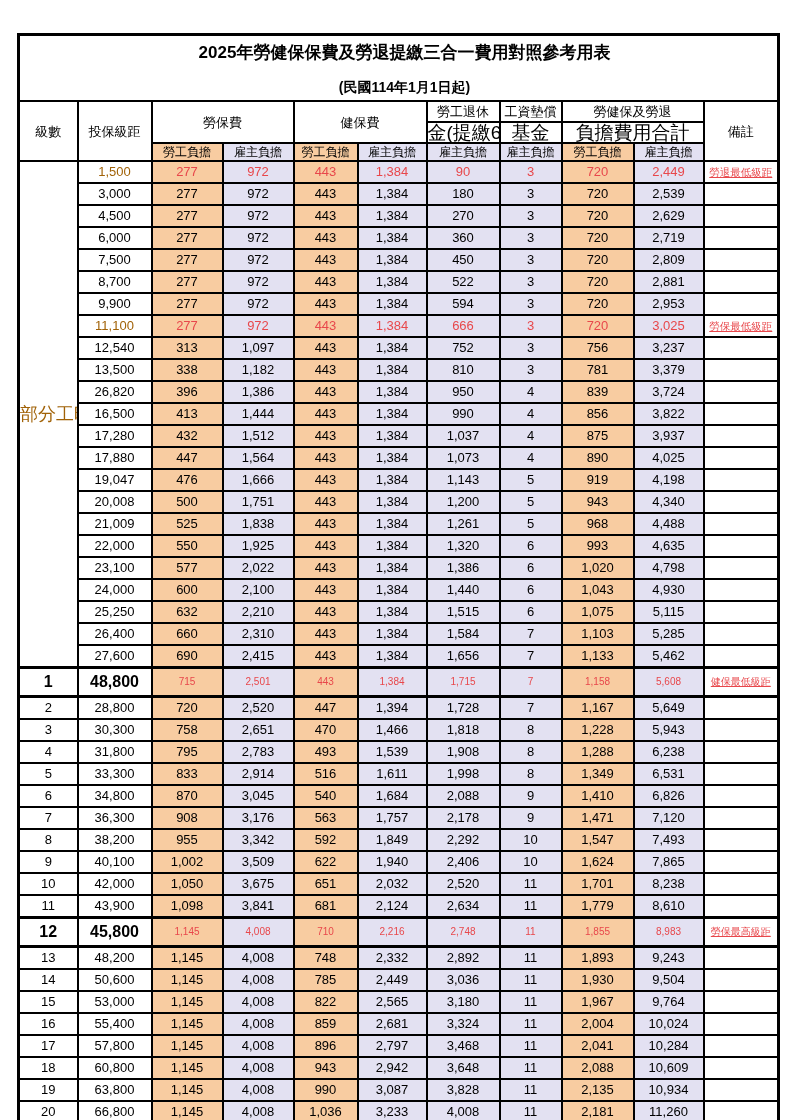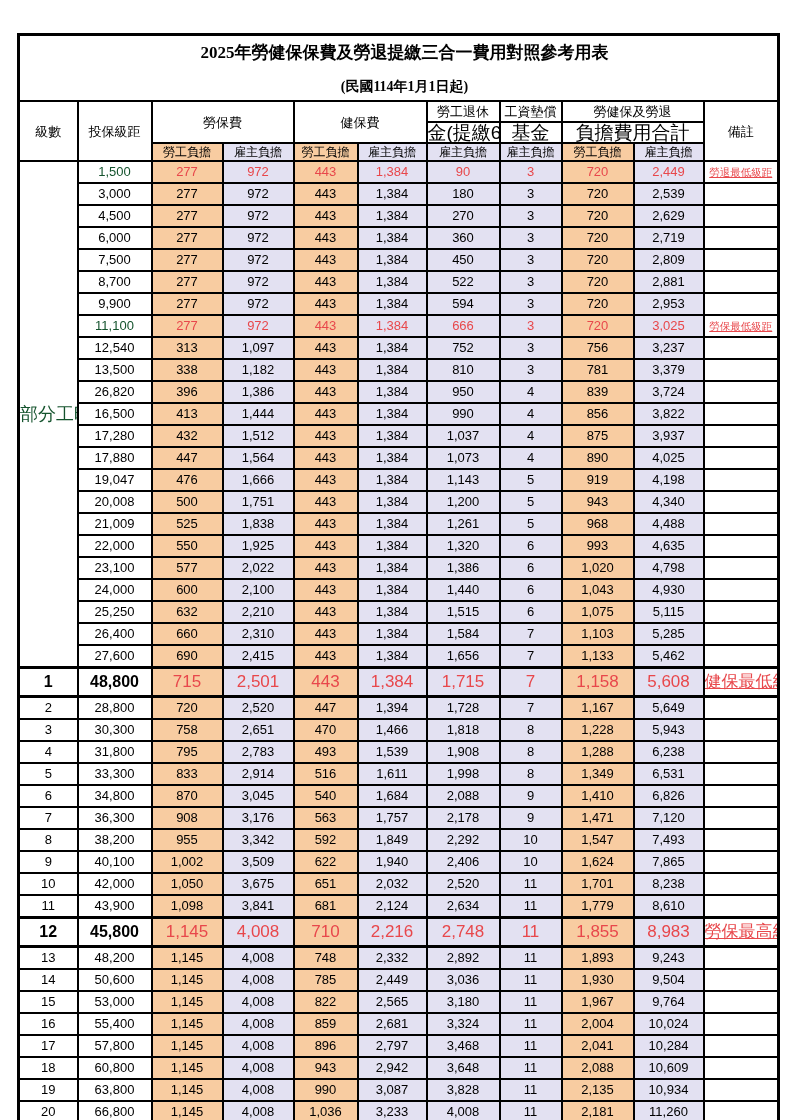--- a/index.html
+++ b/index.html
@@ -21,40 +21,40 @@
   }
   th, td {
     border: 2px solid #000;
     text-align: center;
     vertical-align: middle;
     padding: 0;
     font-weight: normal;
     overflow: hidden;
     white-space: nowrap;
   }
-  .title-cell { padding: 4px 0 3px 12px; font-family: Liberation Serif, serif; }
+  .title-cell { padding: 4px 0 3px 12px; }
   .t1 { font-size: 17px; font-weight: bold; line-height: 26px; }
   .t2 { font-size: 14px; font-weight: bold; line-height: 20px; margin-top: 11px; }
   .h1 th { height: 19px; font-size: 13px; line-height: 19px; }
   .h2 th { height: 19px; font-size: 19px; line-height: 19px; }
   .h3 th { height: 16px; font-size: 12px; line-height: 16px; }
   tbody td { height: 20px; font-size: 13px; line-height: 20px; }
   .c-emp { background: var(--emp-bg, #f8cca1); }
   .c-er  { background: var(--er-bg, #e3e1f2); }
   .level, .bracket, .remark { background: #ffffff; }
   .remark { font-size: 10.5px; color: var(--red, #e8474b); text-decoration: underline; }
   .parttime { font-size: 18px; }
   tr.red td { color: var(--red, #e8474b); }
-  tr.red td.level, tr.red td.bracket, tr.red td.parttime { color: #14532d; }
+  tr.red td.level, tr.red td.bracket, tr.red td.parttime { color: #a16207; }
   tr.special td {
     border-top: 3px solid #000;
     border-bottom: 3px solid #000;
     height: 26px;
     line-height: 26px;
-    font-size: 17px;
+    font-size: 10px;
   }
   tr.special td.level, tr.special td.bracket {
     font-size: 16px;
     font-weight: bold;
     color: #000;
   }
 </style>
 </head>
 <body>
 

